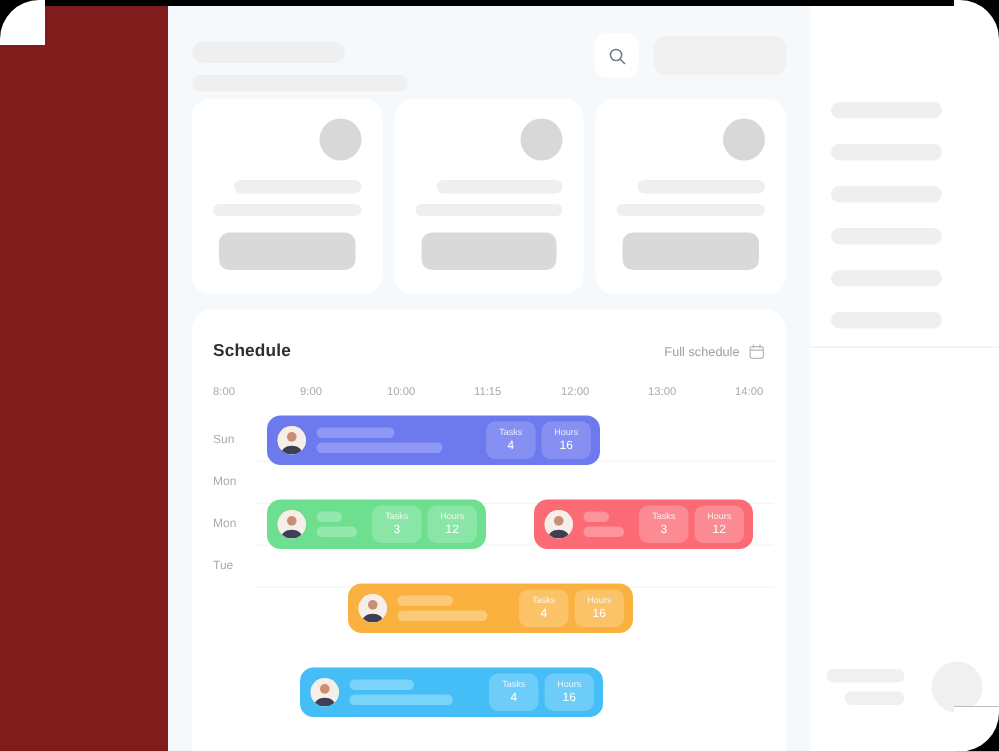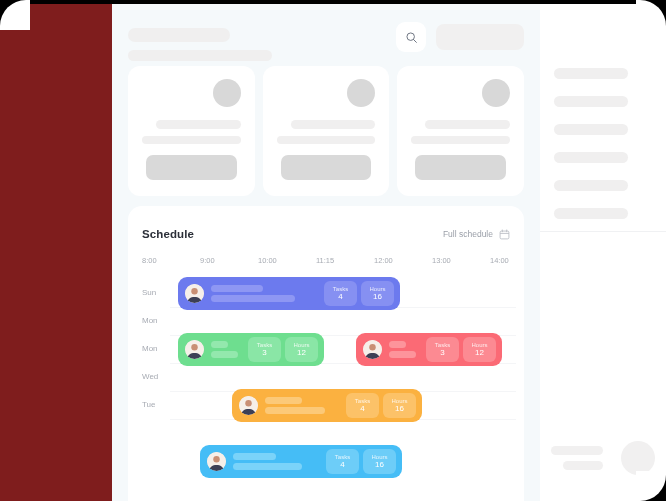--- a/index.html
+++ b/index.html
@@ -452,24 +452,20 @@
         </div>
         <div class="row">
           <div class="day-label">Mon</div>
           <div class="row-line"></div>
         </div>
         <div class="row">
           <div class="day-label">Mon</div>
           <div class="row-line"></div>
         </div>
         <div class="row">
-          <div class="day-label">Wed</div>
-          <div class="row-line"></div>
-        </div>
-        <div class="row">
           <div class="day-label">Tue</div>
           <div class="row-line"></div>
         </div>
         <div class="event" style="left: 50px; width: 222px; top: -3px; background: rgb(108, 122, 238);">
           <div class="event-avatar" style="background: rgb(243, 236, 230);"><svg width="19" height="19" viewBox="0 0 20 20">
               <circle cx="10" cy="10" r="10" fill="#f6efe9"></circle>
               <circle cx="10" cy="7.6" r="3.4" fill="#c98f74"></circle>
               <path d="M2.6 20c0-4.1 3.3-6.2 7.4-6.2s7.4 2.1 7.4 6.2z" fill="#3c3f55"></path>
             </svg></div>
           <div class="ev-lines">

